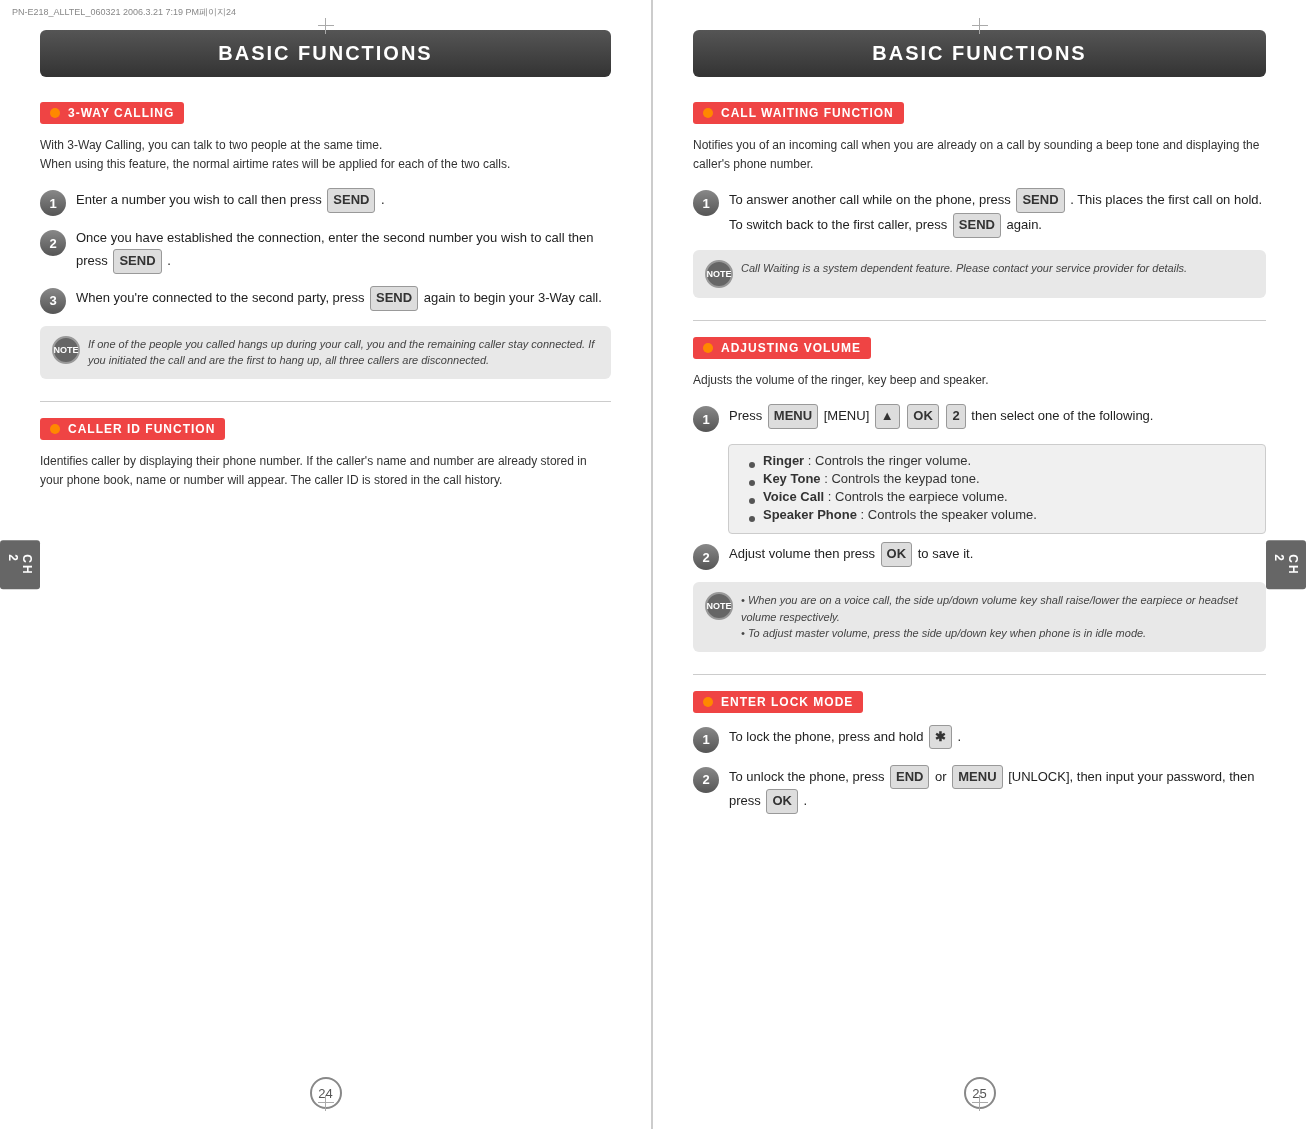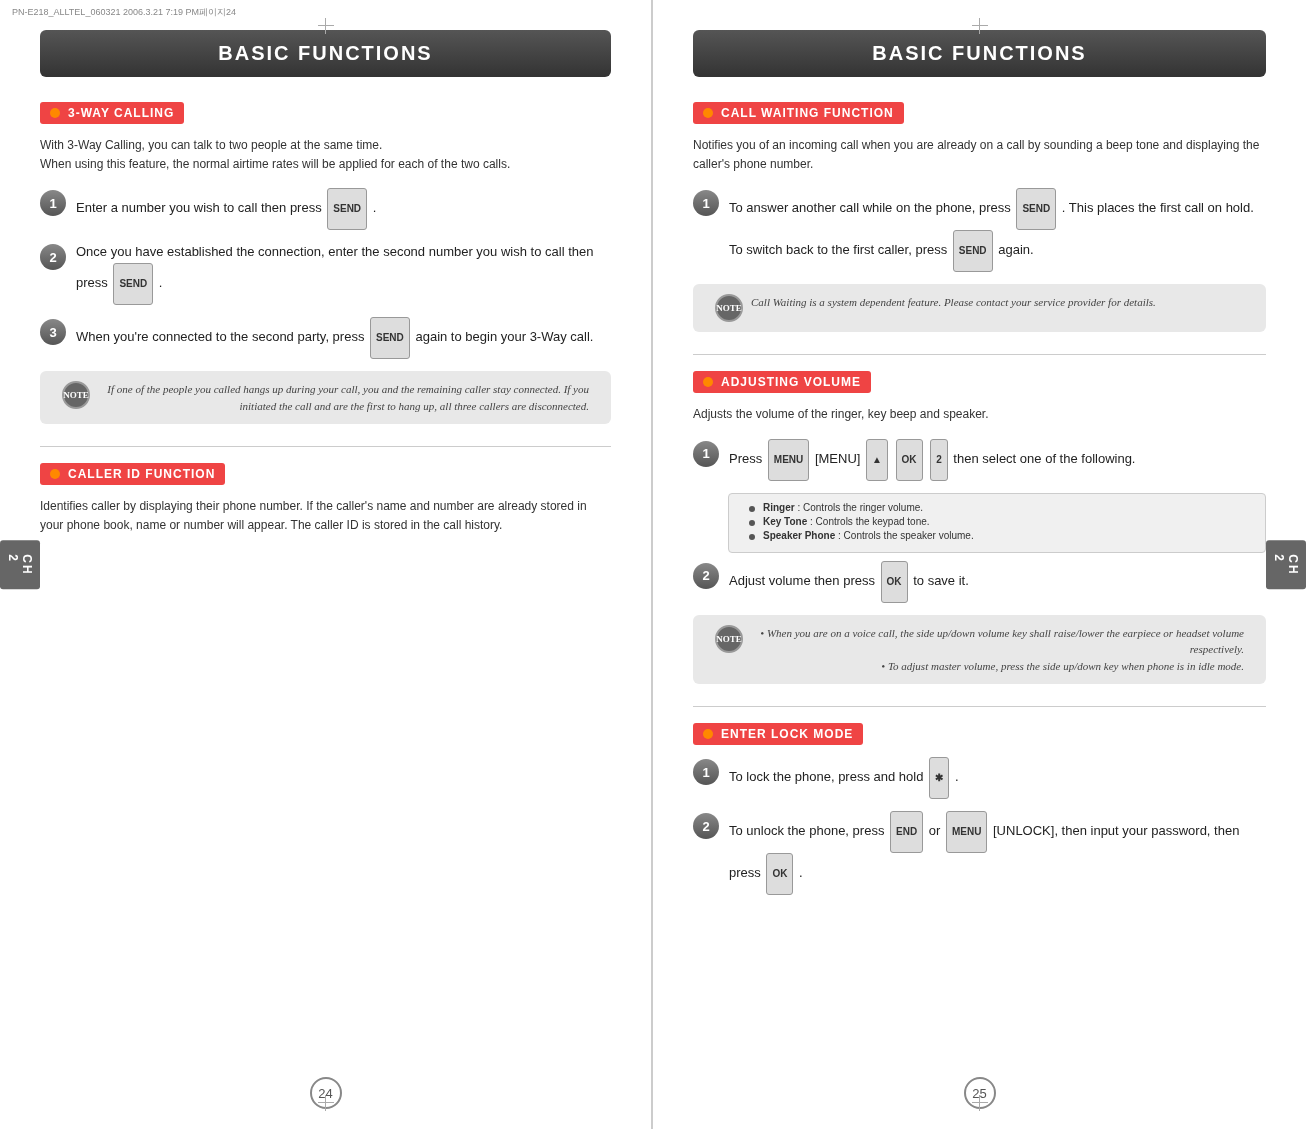--- a/index.html
+++ b/index.html
@@ -105,26 +105,25 @@
       font-size: 13px;
       line-height: 1.6;
       color: #222;
       flex: 1;
     }
 
     
     .note-box {
       background: #e8e8e8;
       border-radius: 6px;
-      padding: 10px 22px;
+      padding: 10px 12px;
       margin: 10px 0;
       display: flex;
       align-items: flex-start;
       gap: 8px;
-      font-family: Liberation Serif, serif;
     }
 
     .note-icon {
       width: 28px;
       height: 28px;
       background: #666;
       border-radius: 50%;
       display: flex;
       align-items: center;
       justify-content: center;
@@ -133,38 +132,37 @@
       font-size: 9px;
       font-weight: bold;
       border: 2px solid #999;
     }
 
     .note-text {
       font-size: 11px;
       font-style: italic;
       color: #444;
       line-height: 1.5;
-      text-align: right;
     }
 
     
     .bullet-list {
       background: #f0f0f0;
       border: 1px solid #ccc;
       border-radius: 4px;
       padding: 8px 12px;
       margin: 8px 0 8px 35px;
     }
 
     .bullet-item {
-      font-size: 10px;
+      font-size: 13px;
       color: #333;
       margin-bottom: 3px;
       display: flex;
-      align-items: center;
+      align-items: flex-end;
       padding-left: 8px;
     }
 
     .bullet-dot {
       width: 6px;
       height: 6px;
       background: #555;
       border-radius: 50%;
       margin-right: 8px;
       margin-top: 4px;
@@ -222,22 +220,22 @@
     }
 
     
     .btn-icon {
       display: inline-flex;
       align-items: center;
       justify-content: center;
       background: #ddd;
       border: 1px solid #999;
       border-radius: 3px;
-      padding: 12px 5px;
-      font-size: 10px;
+      padding: 1px 5px;
+      font-size: 13px;
       color: #333;
       margin: 0 2px;
       vertical-align: middle;
       font-weight: bold;
     }
 
     .header-meta {
       position: absolute;
       top: 6px;
       left: 12px;
@@ -402,20 +400,24 @@
         <div class="bullet-item">
           <span class="bullet-dot"></span>
           <span><strong>Ringer</strong> : Controls the ringer volume.</span>
         </div>
         <div class="bullet-item">
           <span class="bullet-dot"></span>
           <span><strong>Key Tone</strong> : Controls the keypad tone.</span>
         </div>
         <div class="bullet-item">
           <span class="bullet-dot"></span>
+          <span><strong>Voice Call</strong> : Controls the earpiece volume.</span>
+        </div>
+        <div class="bullet-item">
+          <span class="bullet-dot"></span>
           <span><strong>Speaker Phone</strong> : Controls the speaker volume.</span>
         </div>
       </div>
 
       <div class="step">
         <div class="step-number">2</div>
         <div class="step-text">
           Adjust volume then press <span class="btn-icon">OK</span> to save it.
         </div>
       </div>

